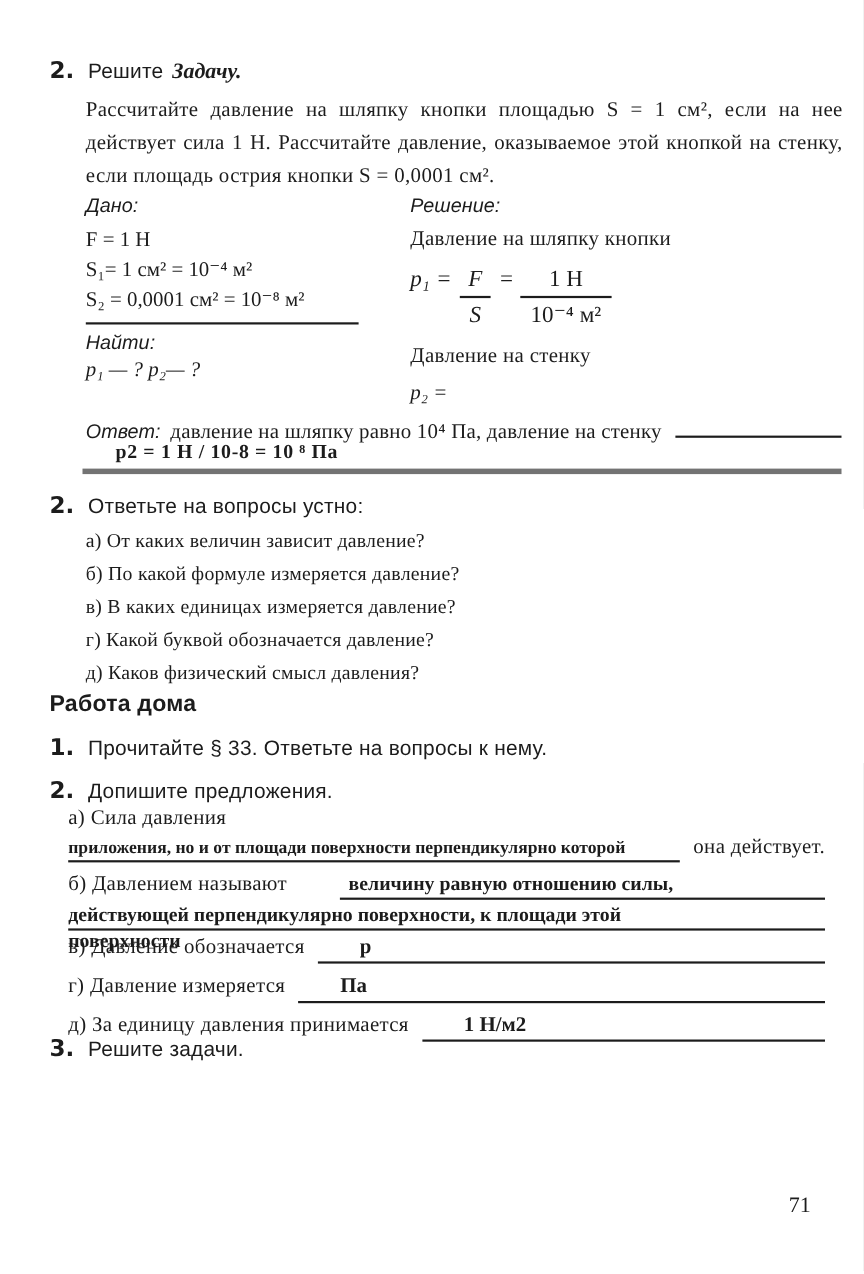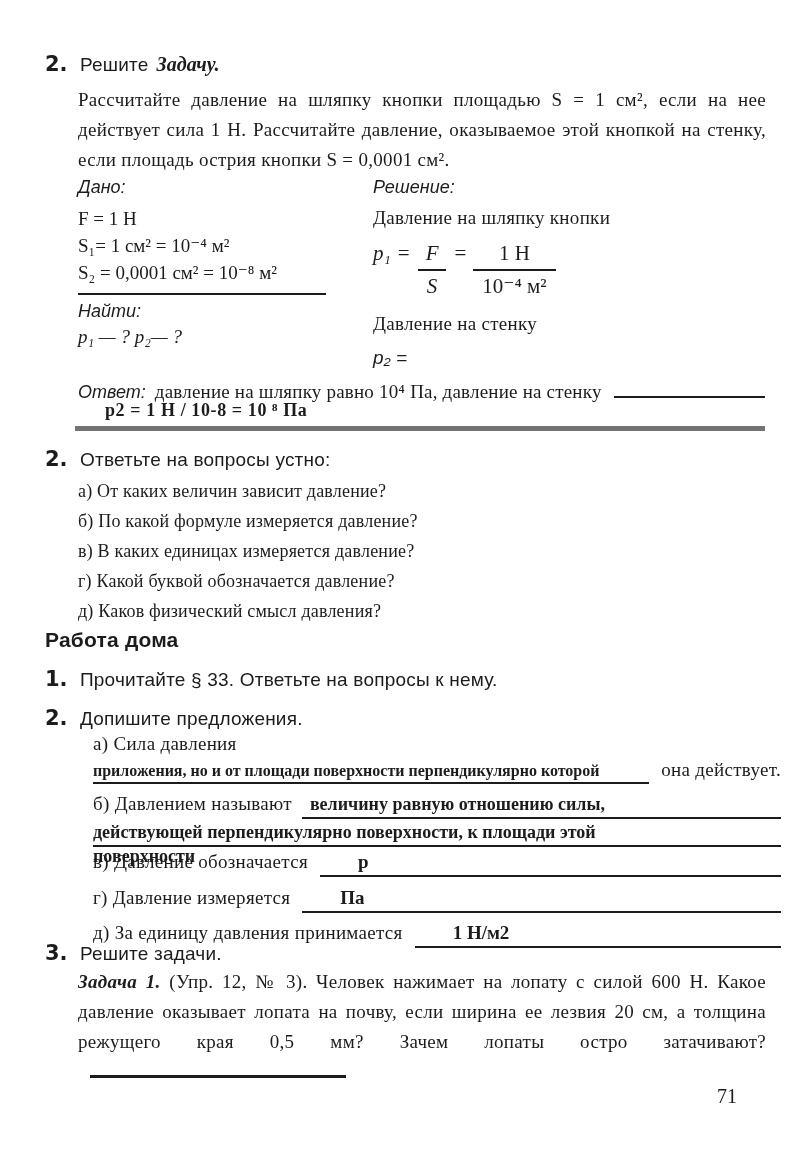--- a/index.html
+++ b/index.html
@@ -27,21 +27,21 @@
   .given-rule{border-top:2px solid #1c1c1c;margin:7px 0 6px;width:100%;}
   .find-line{font-family:"Liberation Serif","DejaVu Serif",serif;font-style:italic;font-size:19px;margin-top:4px;}
 
   .sol-line{font-family:"Liberation Serif","DejaVu Serif",serif;font-size:19px;margin-top:9px;letter-spacing:.3px;}
   .formula{display:flex;align-items:flex-start;margin-top:12px;font-family:"Liberation Serif","DejaVu Serif",serif;font-size:21px;}
   .formula .var{font-style:italic;}
   .formula .eq{margin:0 7px;}
   .frac{display:inline-flex;flex-direction:column;align-items:center;text-align:center;}
   .frac .num{padding:0 9px 3px;}
   .frac .den{border-top:2px solid #1c1c1c;padding:3px 9px 0;}
-  .sol-p2{font-family:Liberation Sans, sans-serif;font-style:italic;font-size:19px;margin-top:12px;}
+  .sol-p2{font-family:Liberation Serif, serif;font-style:italic;font-size:19px;margin-top:12px;}
 
   
   .ans-row{display:flex;align-items:baseline;}
   .ans-label{font-style:italic;font-size:18px;margin-right:9px;white-space:nowrap;}
   .ans-text{font-family:"Liberation Serif","DejaVu Serif",serif;font-size:19px;letter-spacing:.2px;white-space:nowrap;}
   .ans-short-line{flex:1;min-width:40px;border-bottom:2px solid #1c1c1c;height:19px;margin-left:12px;}
   .ans-fill{border-bottom:5px solid #737373;padding:0 0 5px 30px;
             font-family:"Liberation Serif","DejaVu Serif",serif;font-weight:700;font-size:18px;letter-spacing:.6px;}
 
   
@@ -136,30 +136,30 @@
   <div class="abs hw-row" style="top:667px;left:45px;width:700px;">
     <span class="hdr-num">1.</span>
     <span class="hw-text">Прочитайте § 33. Ответьте на вопросы к нему.</span>
   </div>
 
   <div class="abs hw-row" style="top:706px;left:45px;width:700px;">
     <span class="hdr-num">2.</span>
     <span class="hw-text">Допишите предложения.</span>
   </div>
 
-  <div class="abs fill-block" style="top:733px;left:93px;">
+  <div class="abs fill-block" style="top:733px;left:62px;">
     <div class="frow">
       <span class="printed">а) Сила давления</span>
     </div>
     <div class="frow" style="margin-top:4px;">
       <span class="fillA grow" style="padding-left:0;">приложения, но и от площади поверхности перпендикулярно которой</span>
       <span class="printed" style="margin-left:12px;">она действует.</span>
     </div>
 
-    <div class="frow" style="margin-top:9px;">
+    <div class="frow" style="margin-top:9px;gap:38px;">
       <span class="printed">б) Давлением называют</span>
       <span class="fillB grow" style="margin-left:10px;">величину равную отношению силы,</span>
     </div>
     <div class="fillB" style="margin-top:3px;padding-left:0;">действующей перпендикулярно поверхности, к площади этой</div>
     <div class="fillB noline" style="margin-top:1px;padding:0;line-height:16px;">поверхности</div>
 
     <div class="frow" style="margin-top:-13px;">
       <span class="printed">в) Давление обозначается</span>
       <span class="fill-box">p</span>
     </div>
@@ -171,19 +171,16 @@
       <span class="printed">д) За единицу давления принимается</span>
       <span class="fill-box">1 Н/м2</span>
     </div>
   </div>
 
   <div class="abs hw-row" style="top:941px;left:45px;width:700px;">
     <span class="hdr-num">3.</span>
     <span class="hw-text">Решите задачи.</span>
   </div>
 
-  <div class="abs para" style="top:967px;left:78px;width:688px;">
-    <span class="lead">Задача 1.</span><span> (Упр. 12, № 3). Человек нажимает на лопату с силой 600 Н. Какое давление оказывает лопата на почву, если ширина ее лезвия 20 см, а толщина режущего края 0,5 мм? Зачем лопаты остро затачивают?</span><span class="tail-line"></span>
-  </div>
 
   <div class="abs page-num" style="top:1085px;left:717px;">71</div>
 
 </div>
 
 </body></html>

